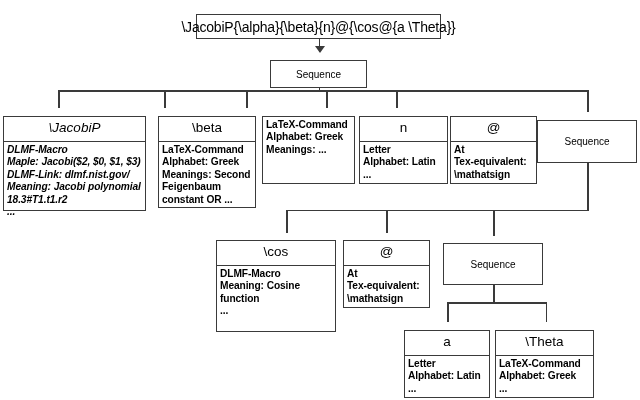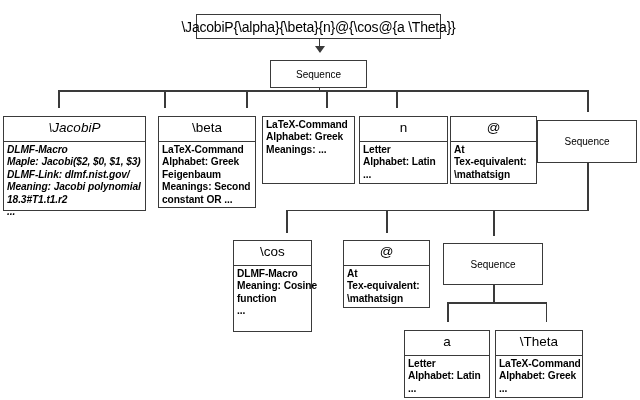--- a/index.html
+++ b/index.html
@@ -109,22 +109,22 @@
       <div>18.3#T1.t1.r2</div>
       <div>...</div>
     </div>
   </div>
 
   <div class="node split" style="left:158px;top:108px;width:98px;height:92px;">
     <div class="title">\beta</div>
     <div class="body">
       <div>LaTeX-Command</div>
       <div>Alphabet: Greek</div>
+      <div>Meanings: Second</div>
       <div>Feigenbaum</div>
-      <div>Meanings: Second</div>
       <div>constant OR ...</div>
     </div>
   </div>
 
   <div class="node split" style="left:262px;top:108px;width:93px;height:68px;">
     <div class="body">
       <div>LaTeX-Command</div>
       <div>Alphabet: Greek</div>
       <div>Meanings: ...</div>
     </div>
@@ -145,21 +145,21 @@
       <div>At</div>
       <div>Tex-equivalent:</div>
       <div>\mathatsign</div>
     </div>
   </div>
 
   <div class="node plain" style="left:537px;top:112px;width:100px;height:43px;">
     <span>Sequence</span>
   </div>
 
-  <div class="node split" style="left:233px;top:232px;width:79px;height:92px;">
+  <div class="node split" style="left:216px;top:232px;width:120px;height:92px;">
     <div class="title">\cos</div>
     <div class="body">
       <div>DLMF-Macro</div>
       <div>Meaning: Cosine</div>
       <div>function</div>
       <div>...</div>
     </div>
   </div>
 
   <div class="node split" style="left:343px;top:232px;width:87px;height:68px;">
@@ -177,21 +177,21 @@
 
   <div class="node split" style="left:404px;top:322px;width:86px;height:68px;">
     <div class="title">a</div>
     <div class="body">
       <div>Letter</div>
       <div>Alphabet: Latin</div>
       <div>...</div>
     </div>
   </div>
 
-  <div class="node split" style="left:495px;top:322px;width:88px;height:68px;">
+  <div class="node split" style="left:495px;top:322px;width:99px;height:68px;">
     <div class="title">\Theta</div>
     <div class="body">
       <div>LaTeX-Command</div>
       <div>Alphabet: Greek</div>
       <div>...</div>
     </div>
   </div>
 
 </div>
 

